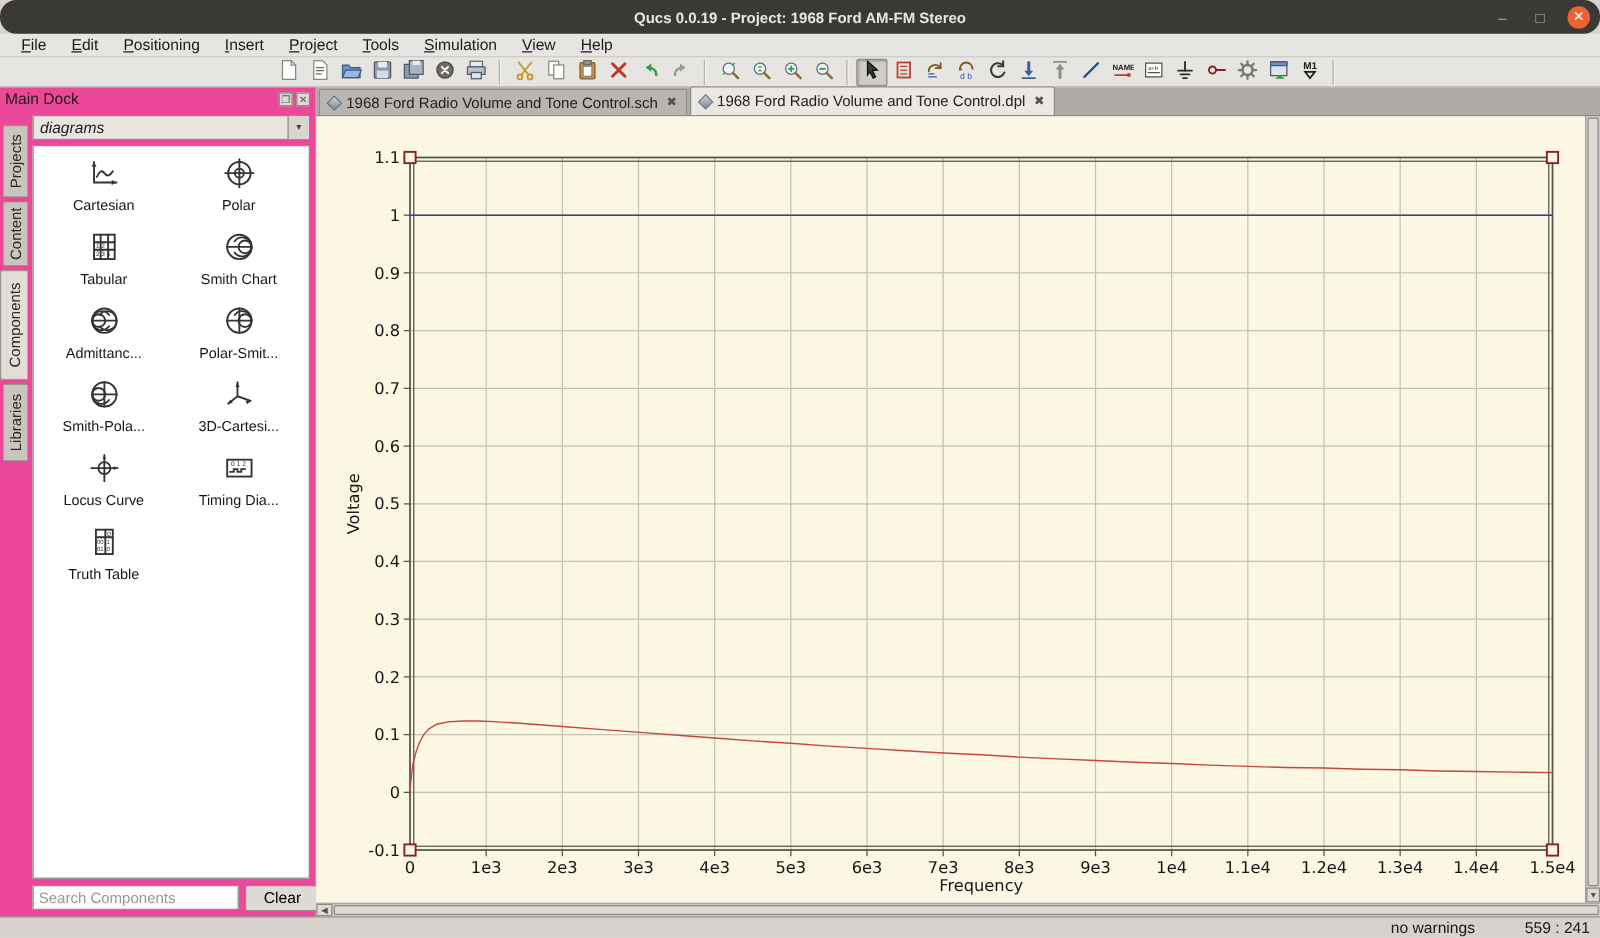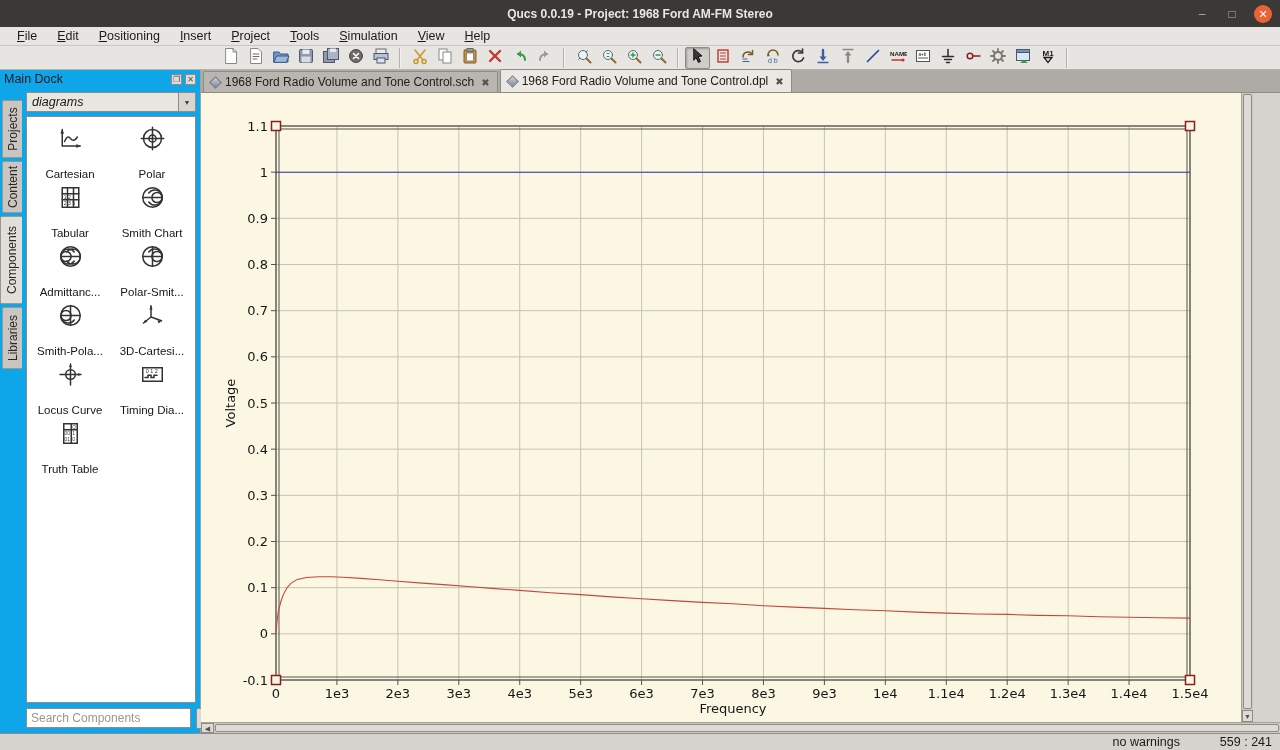--- a/index.html
+++ b/index.html
@@ -1,20 +1,20 @@
 <!DOCTYPE html>
 <html><head>
 <meta charset="utf-8">
 <style>
   * { margin:0; padding:0; box-sizing:border-box; }
   html,body { width:1280px; height:750px; overflow:hidden;
     font-family:"Liberation Sans", sans-serif; font-size:12px; color:#1a1a1a; background:#d6d2cd; }
 
   
-  .titlebar { height:27px; background:#3b3935; display:flex; align-items:center; position:relative; }
+  .titlebar { height:27px; background:#3b3935; display:flex; align-items:center; position:relative;border-radius:13px; }
   .title-text { position:absolute; left:0; right:0; text-align:center; color:#e9e7e3; font-weight:bold; font-size:12px; }
   .win-controls { position:absolute; right:8px; top:0; height:27px; display:flex; align-items:center; gap:14px; }
   .wc { color:#b4b1ac; font-size:12px; width:16px; text-align:center; cursor:default; }
   .wc.close { width:18px; height:18px; background:#e96335; border-radius:50%; color:#fff; line-height:18px; font-size:11px; }
 
   
   .menubar { height:19px; background:#e7e5e1; display:flex; align-items:center; padding-left:8px; gap:2px; border-bottom:1px solid #c9c6c1; }
   .menu-item { padding:1px 9px; font-size:12.5px; }
   .menu-item .mn { text-decoration:underline; }
 
@@ -23,37 +23,37 @@
   .tb-group { display:flex; align-items:center; padding:0 4px; }
   .tb-sep { width:2px; height:20px; border-left:1px solid #b5b2ad; border-right:1px solid #f4f2ee; margin:0 2px; }
   .tb-btn { width:25px; height:22px; display:flex; align-items:center; justify-content:center; border:1px solid transparent; border-radius:2px; }
   .tb-btn svg { width:18px; height:18px; }
   .tb-btn.pressed { background:#d0cdc8; border:1px solid #8f8c86; box-shadow:inset 1px 1px 2px rgba(0,0,0,.25); }
 
   
   .main { height:663px; display:flex; }
 
   
-  .dock { width:201px; display:flex; flex-direction:column; background:#0ea5e9; border-right:1px solid #a5a29c; }
+  .dock { width:253px; display:flex; flex-direction:column; background:#ec4899; border-right:1px solid #a5a29c; }
   .dock-header { height:18px; display:flex; align-items:center; padding:0 4px; font-size:12.5px; }
   .dock-header .dh-title { flex:1; }
   .dh-btn { width:11px; height:11px; border:1px solid #8f8c86; background:#dedbd6; font-size:8px; line-height:9px; text-align:center; color:#55524d; margin-left:3px; }
   .dock-body { flex:1; display:flex; min-height:0; }
   .vtabs { width:22px; display:flex; flex-direction:column; padding-top:12px; gap:3px; align-items:flex-end; }
   .vtab { width:20px; background:#c9c6c1; border:1px solid #9a978f; border-right:none; border-radius:2px 0 0 2px; position:relative; }
   .vtab.selected { background:#e2dfda; width:22px; }
   .vtab span { position:absolute; left:50%; top:50%; transform:translate(-50%,-50%) rotate(-90deg); white-space:nowrap; font-size:12px; color:#2a2825; }
   .dock-panel { flex:1; display:flex; flex-direction:column; padding:4px; min-width:0; }
   .combo { height:20px; border:1px solid #8f8c86; background:#e9e6e2; display:flex; align-items:center; margin-bottom:4px;font-style:italic; }
   .combo-text { flex:1; padding-left:5px; font-size:12.5px; }
   .combo-arrow { width:17px; height:100%; border-left:1px solid #8f8c86; display:flex; align-items:center; justify-content:center; font-size:7px; color:#44423e; background:#d9d6d1; }
   .comp-list { flex:1; background:#ffffff; border:1px solid #8f8c86; overflow:hidden; display:flex; flex-wrap:wrap; align-content:flex-start; padding:8px 2px 0 2px; }
   .comp-item { width:50%; height:59px; display:flex; flex-direction:column; align-items:center; justify-content:flex-start; }
   .comp-item svg { width:27px; height:27px; flex:none; }
-  .comp-label { font-size:11.5px; margin-top:13px; white-space:nowrap; color:#161616; }
+  .comp-label { font-size:11.5px; margin-top:4px; white-space:nowrap; color:#161616; }
   .search-row { height:26px; display:flex; align-items:center; gap:5px; padding-top:4px; }
   .search-input { flex:1; height:20px; border:1px solid #8f8c86; background:#fff; padding:0 4px; font-size:12px; font-family:"Liberation Sans",sans-serif; color:#1a1a1a; }
   .search-input::placeholder { color:#9a978f; }
   .clear-btn { height:21px; padding:0 14px; background:#dedbd6; border:1px solid #8f8c86; border-radius:2px; font-size:12.5px; }
 
   
   .docarea { flex:1; display:flex; flex-direction:column; min-width:0; }
   .tabbar { height:23px; background:#aeaba6; display:flex; align-items:flex-end; padding-left:2px; border-bottom:1px solid #8f8c86; }
   .tab { height:21px; display:flex; align-items:center; gap:5px; padding:0 7px; font-size:12px; background:#b9b6b1; border:1px solid #8f8c86; border-bottom:none; border-radius:2px 2px 0 0; margin-right:2px; color:#22201d; }
   .tab.active { background:#ebe8e3; height:23px; }

